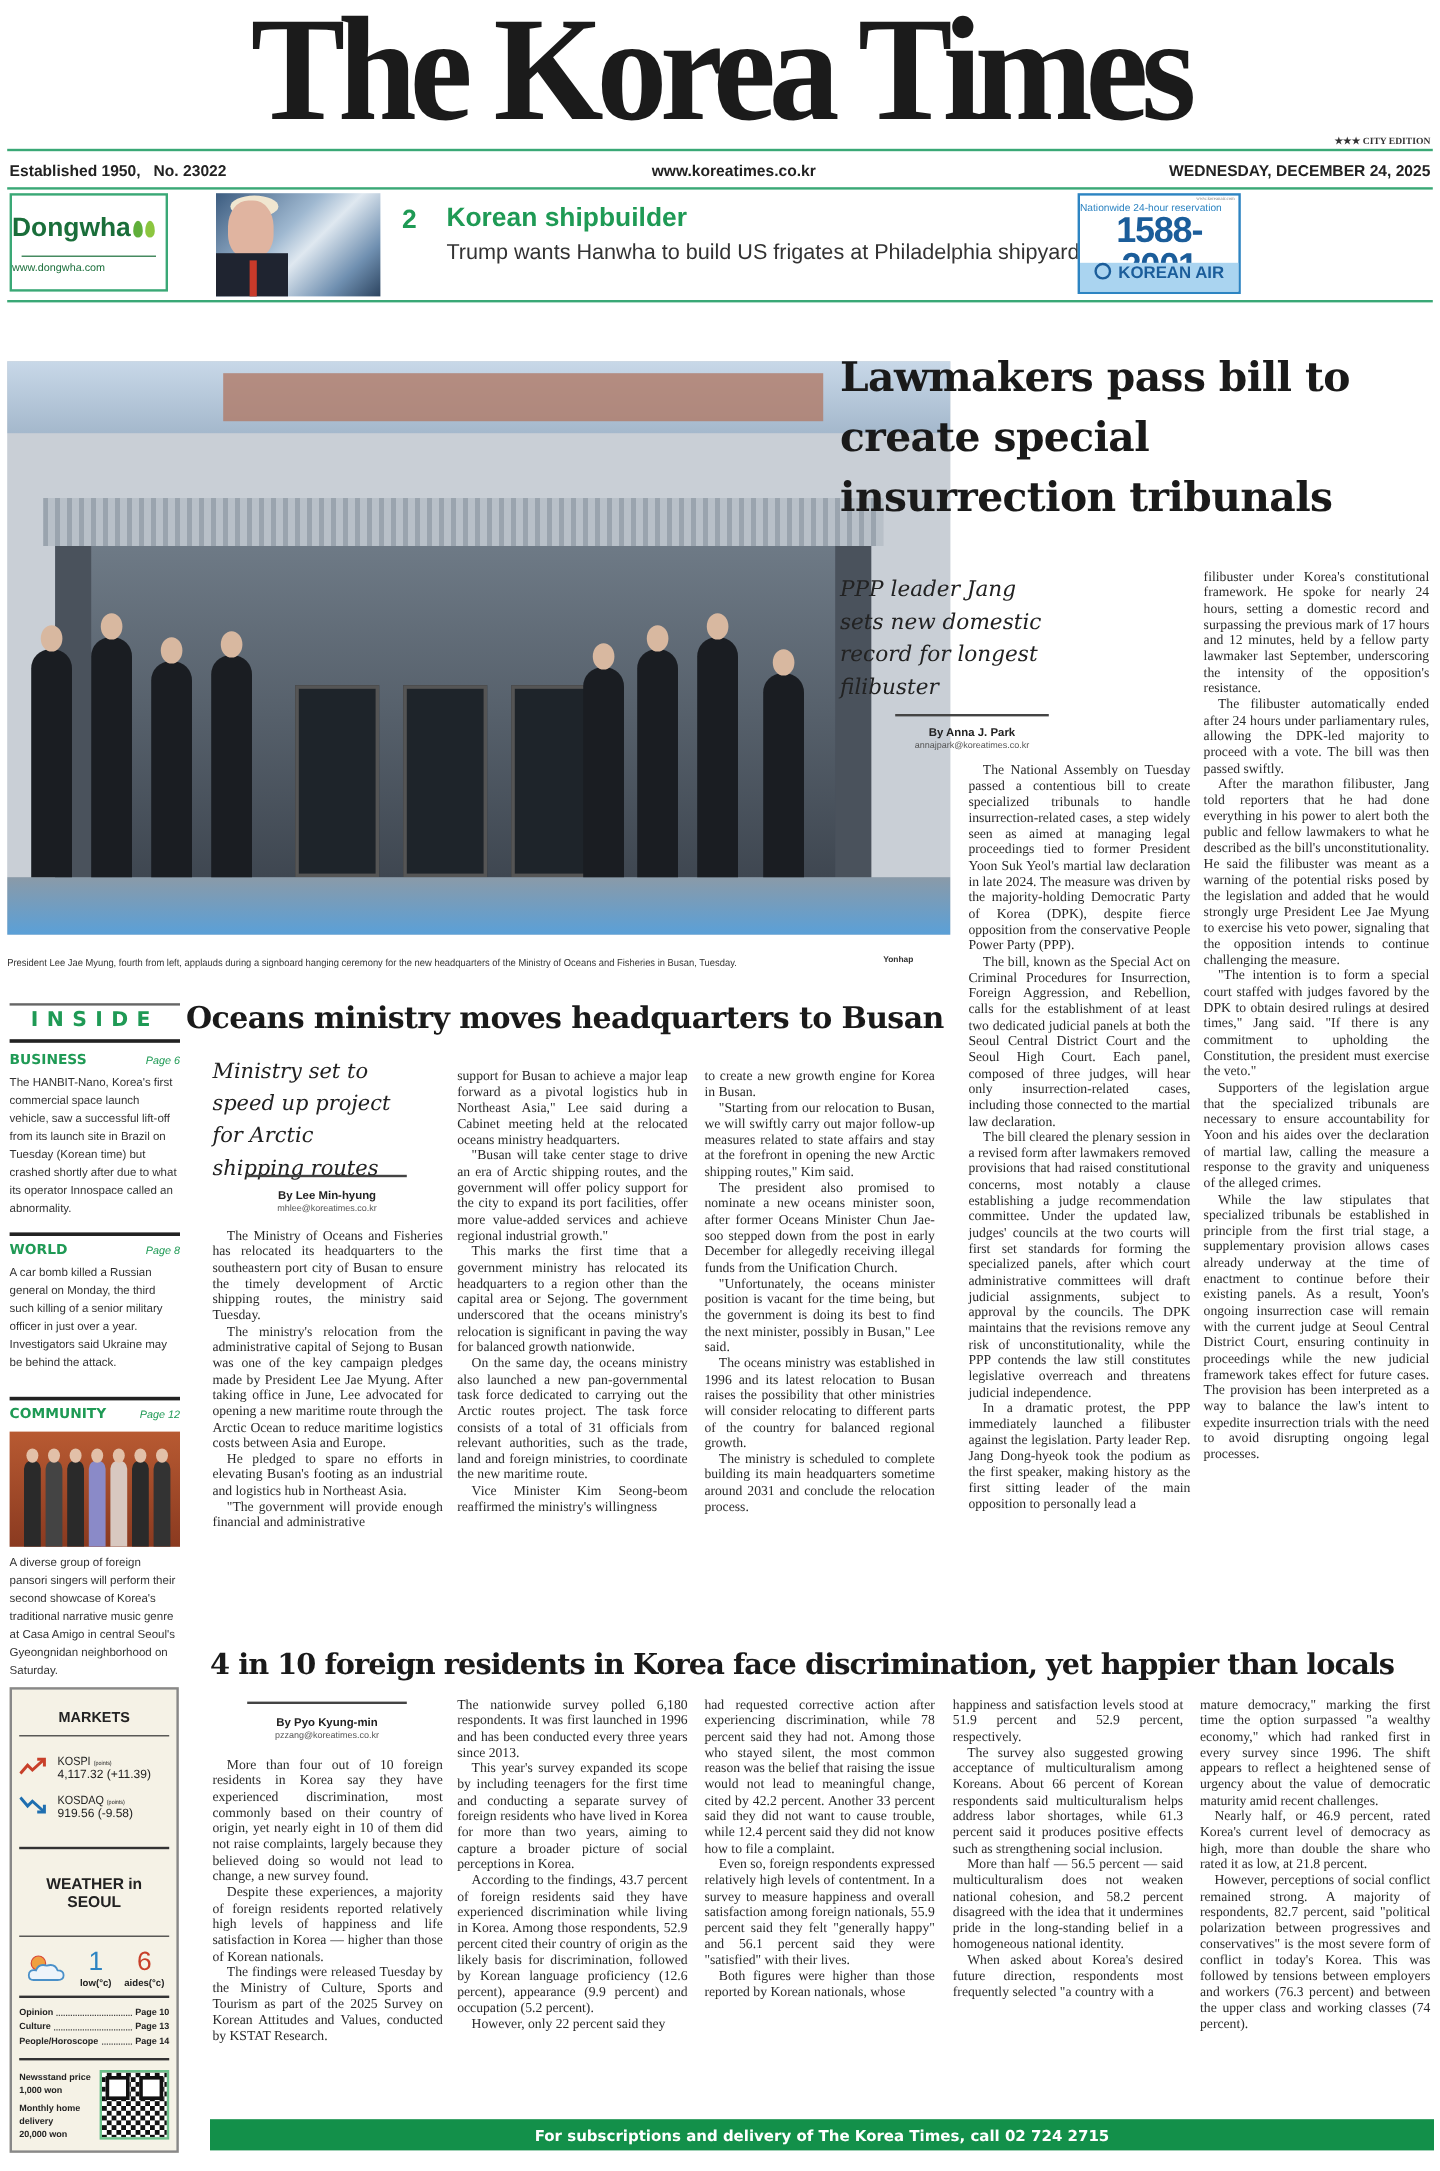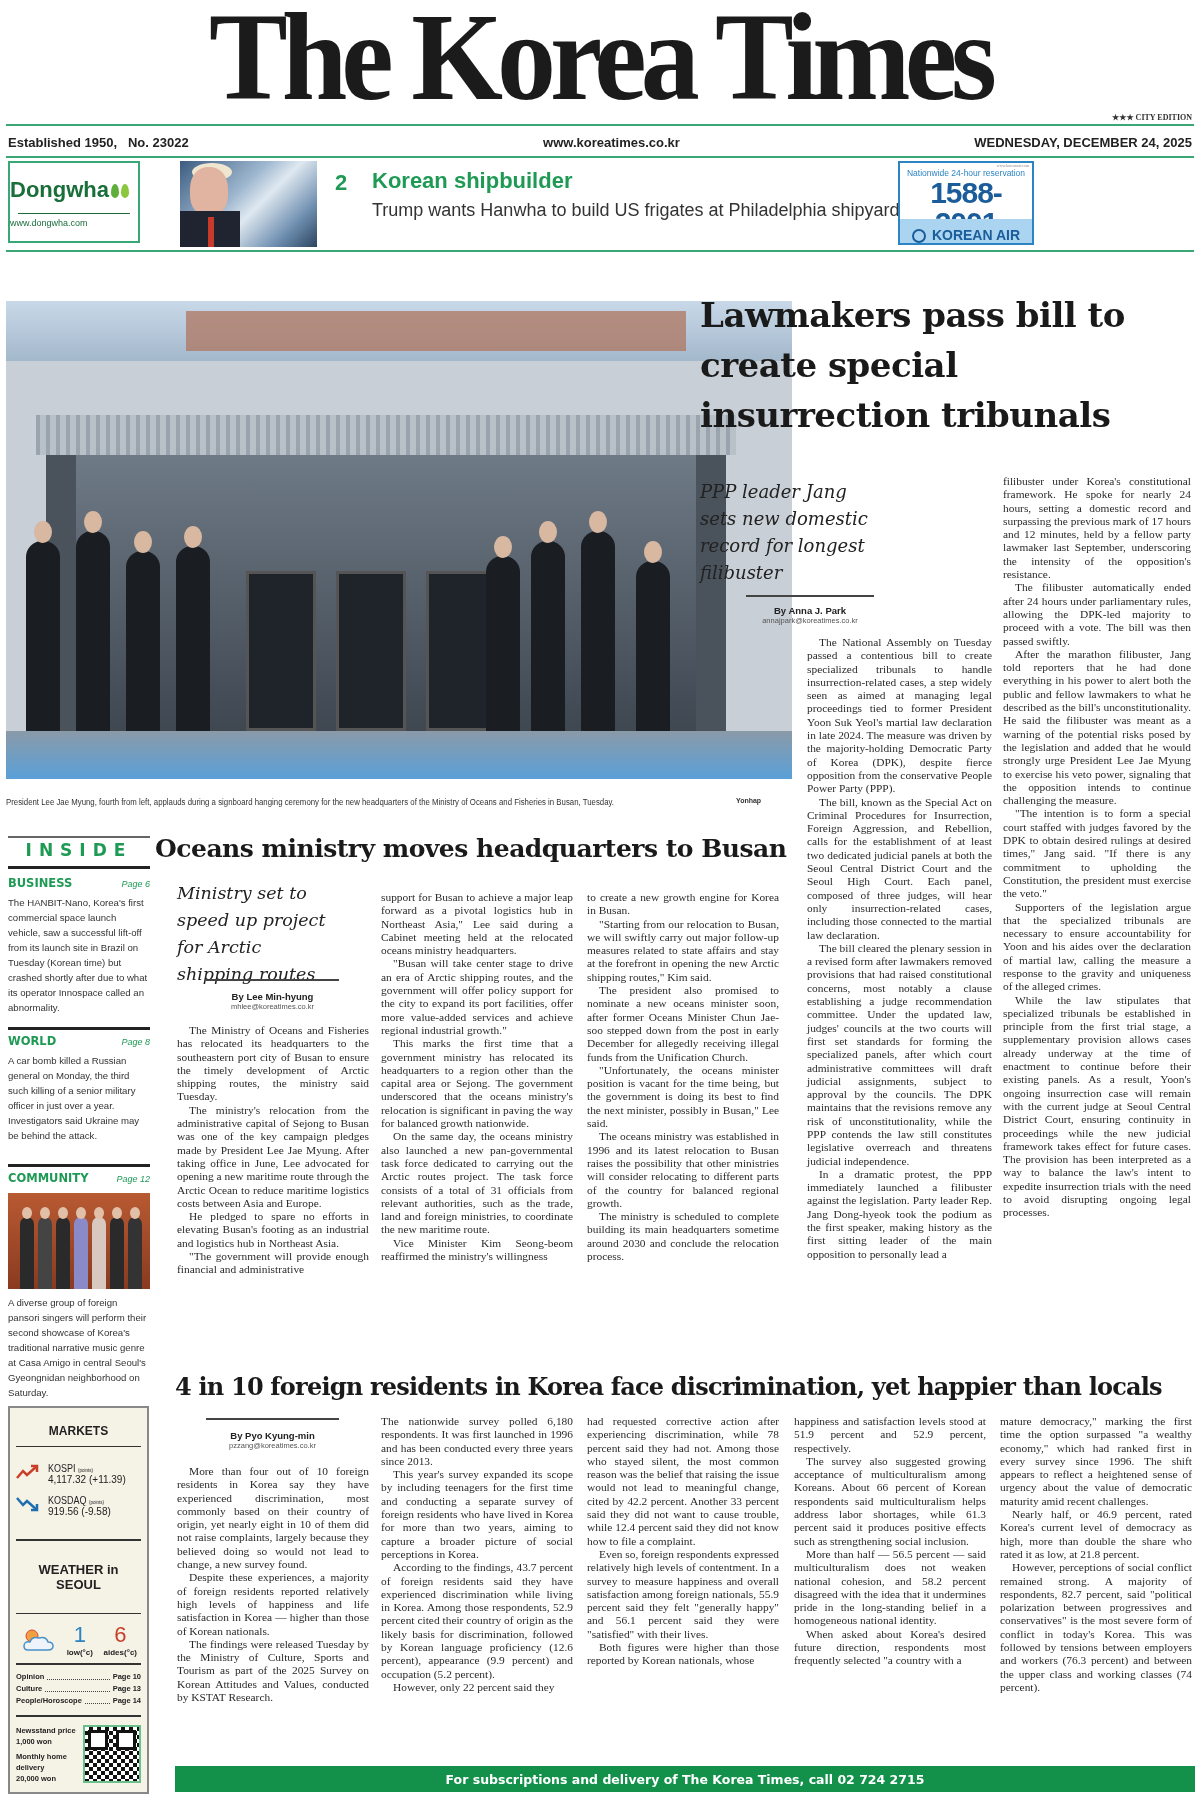--- a/index.html
+++ b/index.html
@@ -18,23 +18,23 @@
 .teaser-img{left:180px;top:161px;width:137px;height:86px;background:linear-gradient(135deg,#3c5c80 0%,#9fb8d0 40%,#dfe8f0 55%,#6f8fb0 80%,#2c4460 100%)}
 .teaser-img .face{position:absolute;left:10px;top:6px;width:38px;height:48px;border-radius:45% 45% 40% 40%;background:#e0b4a0}
 .teaser-img .hair{position:absolute;left:12px;top:2px;width:40px;height:18px;border-radius:50%;background:#f0e6d0}
 .teaser-img .suit{position:absolute;left:0;top:50px;width:60px;height:36px;background:#1f2430}
 .teaser-img .tie{position:absolute;left:28px;top:56px;width:6px;height:30px;background:#c83a2a}
 .teaser-num{left:335px;top:170px;font-family:"Liberation Sans",sans-serif;font-weight:bold;font-size:22px;color:#1f9a55}
 .teaser-title{left:372px;top:168px;font-family:"Liberation Sans",sans-serif;font-weight:bold;font-size:22px;color:#1f9a55}
 .teaser-sub{left:372px;top:200px;font-family:"Liberation Sans",sans-serif;font-size:18px;color:#333}
 .ad-kal{left:898px;top:161px;width:136px;height:84px;border:2px solid #2d84c2;background:#fff}
 .ad-kal .tiny{font-size:4px;text-align:right;padding-right:3px;color:#888;height:5px}
-.ad-kal .nat{font-family:"Liberation Sans",sans-serif;font-size:8.5px;color:#2d84c2;text-align:center}
+.ad-kal .nat{font-family:"Liberation Sans",sans-serif;font-size:8.5px;color:#2d84c2;text-align:left}
 .ad-kal .num{font-family:"Liberation Sans",sans-serif;font-weight:bold;font-size:30px;color:#1b5d9a;text-align:center;line-height:30px;letter-spacing:-1px}
-.ad-kal .brand{position:absolute;left:0;bottom:0;width:100%;height:24px;background:#aad4f0;font-family:"Liberation Sans",sans-serif;font-weight:bold;font-size:14px;color:#1b5d9a;display:flex;align-items:flex-end;justify-content:center;gap:6px}
+.ad-kal .brand{position:absolute;left:0;bottom:0;width:100%;height:24px;background:#aad4f0;font-family:"Liberation Sans",sans-serif;font-weight:bold;font-size:14px;color:#1b5d9a;display:flex;align-items:flex-start;justify-content:center;gap:6px}
 .ad-kal .swirl{width:14px;height:14px;border:2px solid #1b5d9a;border-radius:50%}
 .photo{left:6px;top:301px;width:786px;height:478px;overflow:hidden;background:#c9cfd6}
 .photo .sky{position:absolute;left:0;top:0;width:100%;height:60px;background:linear-gradient(180deg,#c8d8e8,#a4b8cc)}
 .photo .brick{position:absolute;left:180px;top:10px;width:500px;height:40px;background:#b07a68;opacity:.8}
 .photo .sign{position:absolute;left:14px;top:38px;width:720px;height:70px;background:linear-gradient(180deg,#4a8fd0,#2f6db0);border-bottom:6px solid #1f4a78}
 .photo .sign .emblem{position:absolute;left:200px;top:10px;width:46px;height:46px;border-radius:50%;background:conic-gradient(#d84838 0 180deg,#2a5ca8 180deg 360deg);border:3px solid #fff}
 .photo .sign .kr{position:absolute;left:262px;top:8px;font-family:"DejaVu Sans",sans-serif;font-weight:bold;font-size:36px;color:#fff;letter-spacing:4px}
 .photo .canopy{position:absolute;left:30px;top:114px;width:700px;height:40px;background:repeating-linear-gradient(90deg,#9aa4ae 0 4px,#b8c0c8 4px 10px)}
 .photo .wall{position:absolute;left:40px;top:154px;width:680px;height:280px;background:linear-gradient(180deg,#6e7a86,#3e4650)}
 .photo .pillar{position:absolute;top:154px;width:30px;height:280px;background:#4a525c}
@@ -288,21 +288,21 @@
     <p>This marks the first time that a government ministry has relocated its headquarters to a region other than the capital area or Sejong. The government underscored that the oceans ministry's relocation is significant in paving the way for balanced growth nationwide.</p>
     <p>On the same day, the oceans ministry also launched a new pan-governmental task force dedicated to carrying out the Arctic routes project. The task force consists of a total of 31 officials from relevant authorities, such as the trade, land and foreign ministries, to coordinate the new maritime route.</p>
     <p>Vice Minister Kim Seong-beom reaffirmed the ministry's willingness</p>
 </div>
 <div class="abs col" style="left:587px;top:891px;width:192px">
   <p style="text-indent:0">to create a new growth engine for Korea in Busan.</p>
     <p>"Starting from our relocation to Busan, we will swiftly carry out major follow-up measures related to state affairs and stay at the forefront in opening the new Arctic shipping routes," Kim said.</p>
     <p>The president also promised to nominate a new oceans minister soon, after former Oceans Minister Chun Jae-soo stepped down from the post in early December for allegedly receiving illegal funds from the Unification Church.</p>
     <p>"Unfortunately, the oceans minister position is vacant for the time being, but the government is doing its best to find the next minister, possibly in Busan," Lee said.</p>
     <p>The oceans ministry was established in 1996 and its latest relocation to Busan raises the possibility that other ministries will consider relocating to different parts of the country for balanced regional growth.</p>
-    <p>The ministry is scheduled to complete building its main headquarters sometime around 2030 and conclude the relocation process.</p>
+    <p>The ministry is scheduled to complete building its main headquarters sometime around 2031 and conclude the relocation process.</p>
 </div>
 
 <div class="abs sec-headline" style="left:175px;top:1372px;width:1020px;font-size:24px;letter-spacing:-.8px">4 in 10 foreign residents in Korea face discrimination, yet happier than locals</div>
 <div class="abs" style="left:205px;top:1418px;width:135px">
   <div class="byline-rule" style="width:133px;margin-bottom:10px"></div>
   <div class="byline">By Pyo Kyung-min</div>
   <div class="email">pzzang@koreatimes.co.kr</div>
 </div>
 <div class="abs col" style="left:177px;top:1465px;width:192px">
   <p>More than four out of 10 foreign residents in Korea say they have experienced discrimination, most commonly based on their country of origin, yet nearly eight in 10 of them did not raise complaints, largely because they believed doing so would not lead to change, a new survey found.</p>

